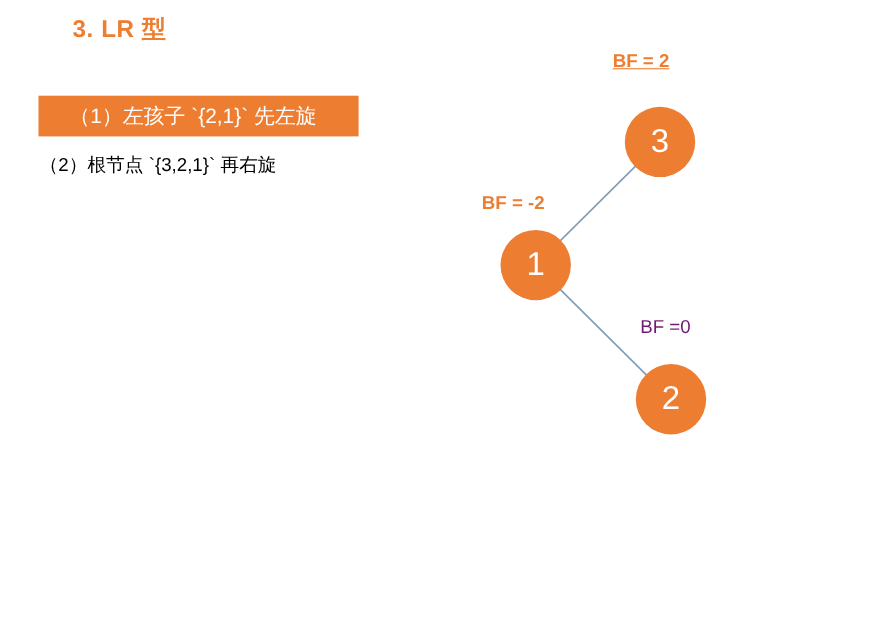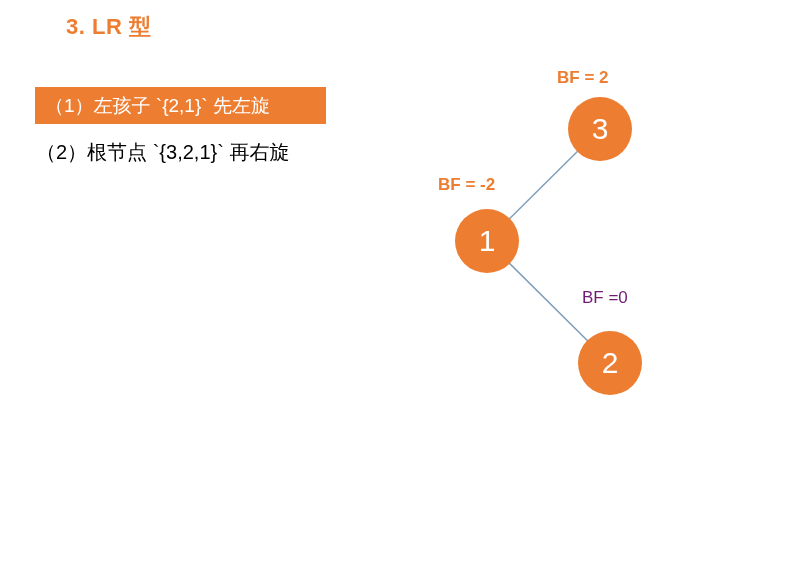--- a/index.html
+++ b/index.html
@@ -28,29 +28,29 @@
     position: absolute;
     left: 35px;
     top: 87px;
     width: 291px;
     height: 37px;
     background: #ED7D31;
     color: #ffffff;
     font-size: 19px;
     display: flex;
     align-items: center;
-    padding-left: 10px;
+    padding-left: 28px;
   }
 
   .step2-text {
     position: absolute;
     left: 36px;
     top: 137px;
     width: 262px;
-    font-size: 20px;
+    font-size: 17px;
     color: #000000;
     line-height: 1.5;
   }
 
   .edges-svg {
     position: absolute;
     left: 0;
     top: 0;
     width: 798px;
     height: 576px;
@@ -74,21 +74,21 @@
   .node-2 { left: 578px; top: 331px; }
 
   .bf-label {
     position: absolute;
     font-size: 17px;
     white-space: nowrap;
   }
   .bf-accent { color: #ED7D31; font-weight: bold; }
   .bf-plain  { color: #701a75; font-weight: normal; }
 
-  .bf-3 { left: 557px; top: 68px; }
+  .bf-3 { left: 557px; top: 46px; text-decoration: underline; }
   .bf-1 { left: 438px; top: 175px; }
   .bf-2 { left: 582px; top: 288px; }
 </style>
 </head>
 <body>
 
 <div class="slide">
 
   <div class="slide-title">3. LR 型</div>
 

